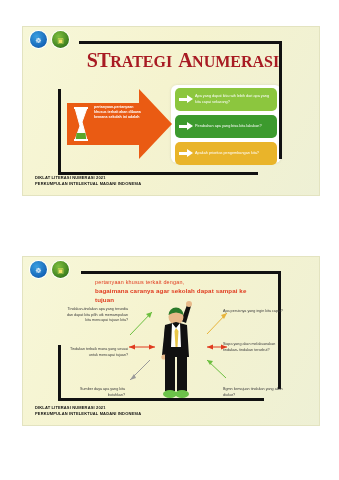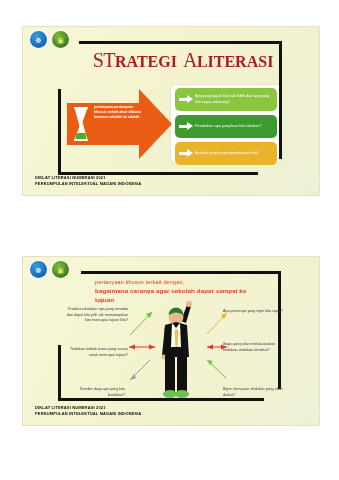--- a/index.html
+++ b/index.html
@@ -34,21 +34,21 @@
   .frame-top{position:absolute;left:56px;top:14px;width:203px;height:3px;background:#111;z-index:5;}
   .frame-right{position:absolute;left:256px;top:14px;width:3px;height:118px;background:#111;z-index:5;}
   .frame-left{position:absolute;left:35px;top:62px;width:3px;height:86px;background:#111;z-index:5;}
   .frame-bot{position:absolute;left:35px;top:145px;width:200px;height:3px;background:#111;z-index:5;}
 
   
   .title{
     position:absolute;left:60px;top:22px;width:200px;text-align:center;
     font-family:"Liberation Serif",serif;color:#a81b23;white-space:nowrap;z-index:4;
   }
-  .title .cap{font-size:20px;font-weight:normal;letter-spacing:-0.5px;}
+  .title .cap{font-size:20px;font-weight:bold;letter-spacing:-0.5px;}
   .title .rest{font-size:16px;font-weight:bold;letter-spacing:0px;}
   .title .gap{display:inline-block;width:6px;}
 
   
   .arrow-wrap{position:absolute;left:44px;top:62px;width:105px;height:70px;z-index:3;}
   .arrow-body{position:absolute;left:0;top:14px;width:74px;height:42px;background:#ea5b13;}
   .arrow-head{position:absolute;left:72px;top:0;width:0;height:0;
     border-top:35px solid transparent;border-bottom:35px solid transparent;
     border-left:33px solid #ea5b13;}
   .hourglass{position:absolute;left:6px;top:18px;width:16px;height:34px;z-index:4;}
@@ -119,21 +119,21 @@
         <span class="glyph">▣</span>
       </div>
     </div>
 
     <div class="frame-top"></div>
     <div class="frame-right"></div>
     <div class="frame-left"></div>
     <div class="frame-bot"></div>
 
     <div class="title">
-      <span class="cap">ST</span><span class="rest">RATEGI</span><span class="gap"></span><span class="cap">A</span><span class="rest">LITERASI</span>
+      <span class="cap">ST</span><span class="rest">RATEGI</span><span class="gap"></span><span class="cap">A</span><span class="rest">NUMERASI</span>
     </div>
 
     <div class="panel"></div>
 
     <div class="arrow-wrap">
       <div class="arrow-body"></div>
       <div class="arrow-head"></div>
       <svg class="hourglass" viewBox="0 0 16 34">
         <path d="M2 1 H14 L9 15 L14 33 H2 L7 19 Z" fill="#ffffff" stroke="#ffffff" stroke-width="1"></path>
         <path d="M3.5 26 H12.5 L13.2 32 H2.8 Z" fill="#5aa72b"></path>

